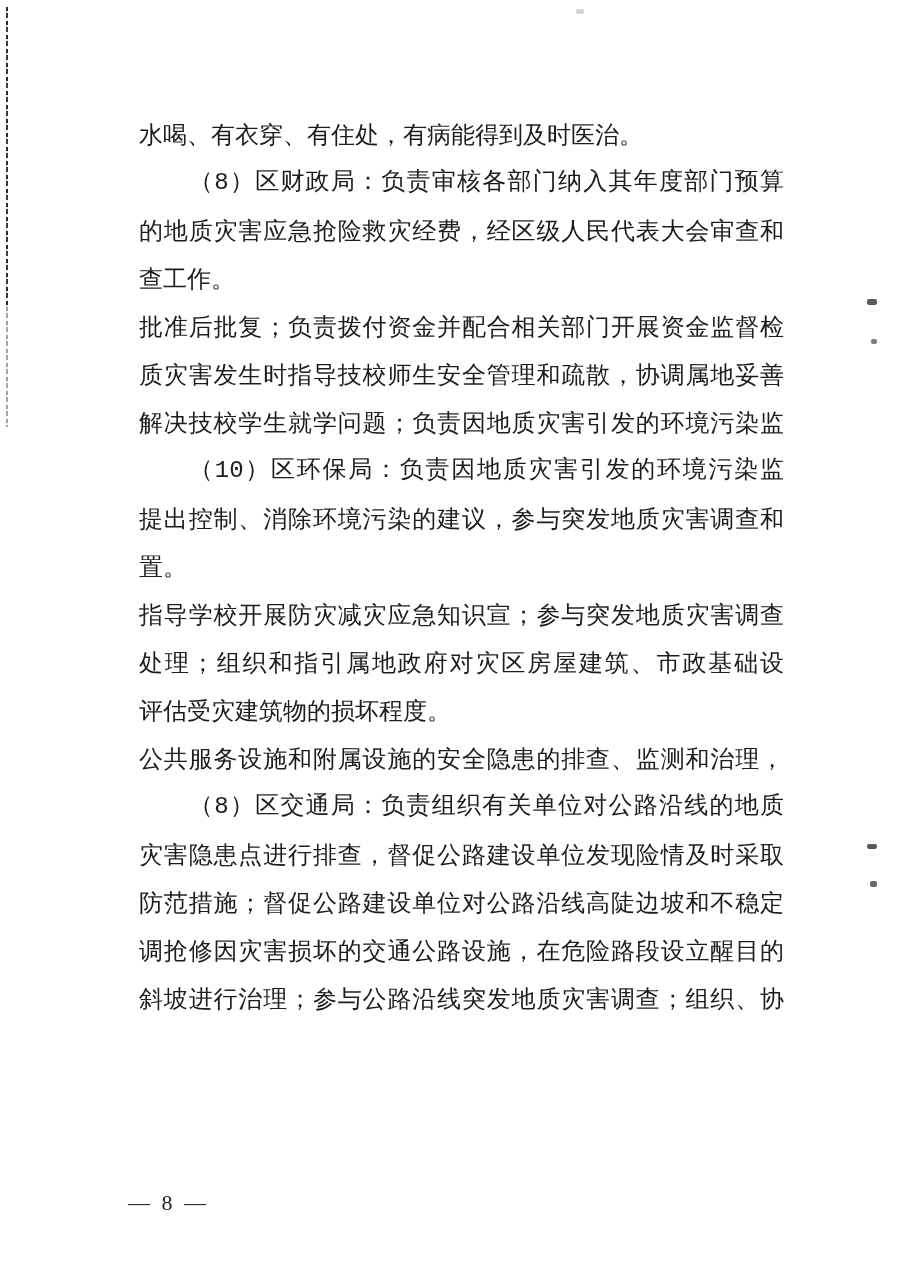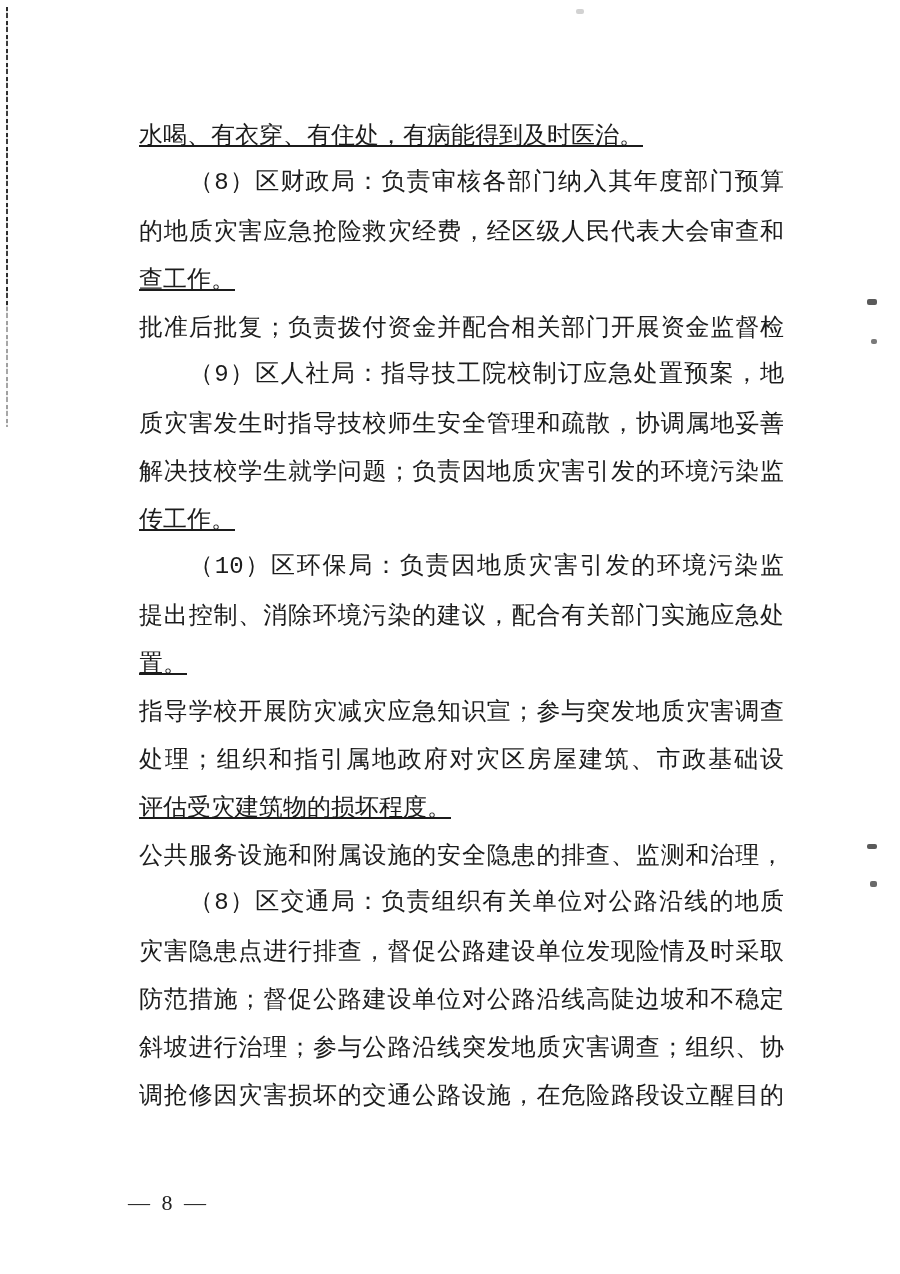--- a/index.html
+++ b/index.html
@@ -21,21 +21,21 @@
   .para { margin: 0; padding: 0; }
   .line {
     height: 48px;
     line-height: 48px;
     font-size: 24px;
     text-align: justify;
     text-align-last: justify;
     overflow: hidden;
   }
   .line.first { text-indent: 50px; font-family: Liberation Mono, monospace; }
-  .line.end   { text-align-last: left; text-decoration: underline; }
+  .line.end   { text-align-last: left; }
   .footer {
     position: absolute;
     left: 128px;
     top: 1190px;
     font-size: 22px;
     letter-spacing: 3px;
     color: #222222;
     white-space: nowrap;
   }
   
@@ -85,44 +85,42 @@
     </div>
 
     <div class="para">
       <div class="line first">（8）区财政局：负责审核各部门纳入其年度部门预算</div>
       <div class="line">的地质灾害应急抢险救灾经费，经区级人民代表大会审查和</div>
       <div class="line end">查工作。</div>
       <div class="line">批准后批复；负责拨付资金并配合相关部门开展资金监督检</div>
     </div>
 
     <div class="para">
-      <div class="line first">（9）区人社局：指导技工院校制订应急处置预案，地</div>
       <div class="line">质灾害发生时指导技校师生安全管理和疏散，协调属地妥善</div>
       <div class="line">解决技校学生就学问题；负责因地质灾害引发的环境污染监测</div>
-      <div class="line end">传工作。</div>
     </div>
 
     <div class="para">
       <div class="line first">（10）区环保局：负责因地质灾害引发的环境污染监测，</div>
-      <div class="line">提出控制、消除环境污染的建议，配合有关部门实施应急处</div>
+      <div class="line">提出控制、消除环境污染的建议，参与突发地质灾害调查和</div>
       <div class="line end">置。</div>
     </div>
 
     <div class="para">
       <div class="line">指导学校开展防灾减灾应急知识宣；参与突发地质灾害调查和</div>
       <div class="line">处理；组织和指引属地政府对灾区房屋建筑、市政基础设施、</div>
       <div class="line end">评估受灾建筑物的损坏程度。</div>
       <div class="line">公共服务设施和附属设施的安全隐患的排查、监测和治理，</div>
     </div>
 
     <div class="para">
       <div class="line first">（8）区交通局：负责组织有关单位对公路沿线的地质</div>
       <div class="line">灾害隐患点进行排查，督促公路建设单位发现险情及时采取</div>
       <div class="line">防范措施；督促公路建设单位对公路沿线高陡边坡和不稳定</div>
+      <div class="line">调抢修因灾害损坏的交通公路设施，在危险路段设立醒目的</div>
       <div class="line">斜坡进行治理；参与公路沿线突发地质灾害调查；组织、协</div>
-      <div class="line">调抢修因灾害损坏的交通公路设施，在危险路段设立醒目的</div>
     </div>
 
   </div>
 
   <div class="footer">— 8 —</div>
 
 </div>
 
 </body></html>

